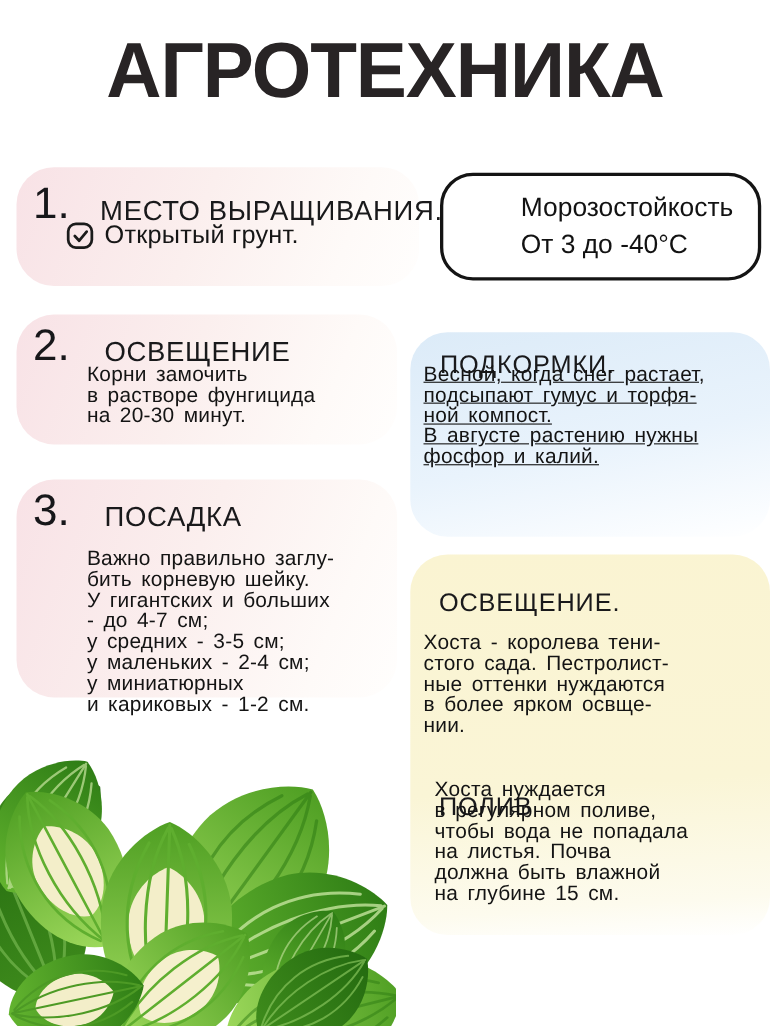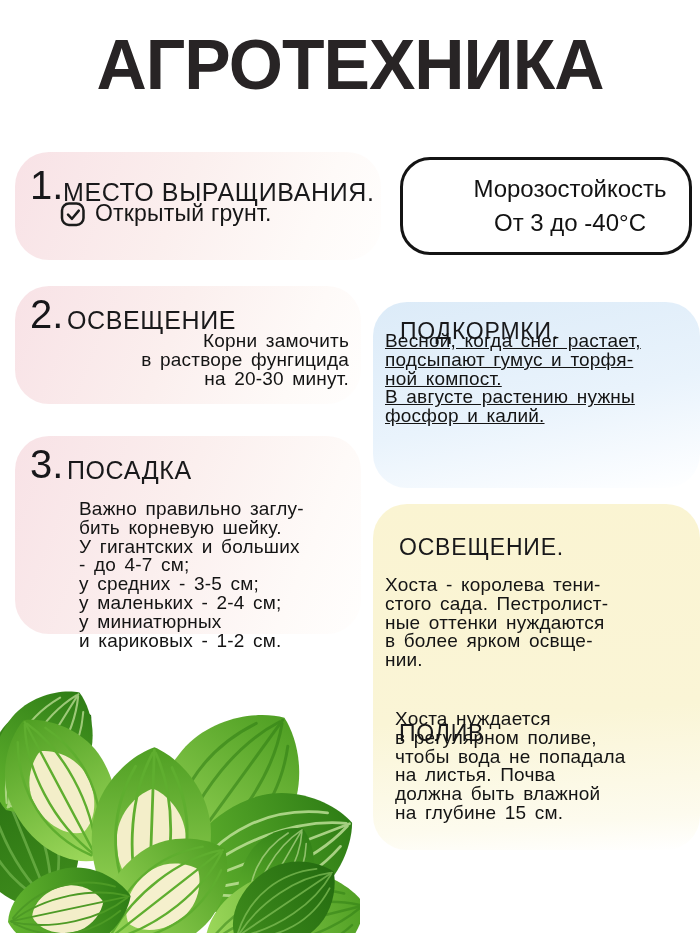--- a/index.html
+++ b/index.html
@@ -20,42 +20,42 @@
   .panel-blue{background:linear-gradient(168deg,#dcebf8 0%,#e9f3fc 55%,#fbfdff 92%,#ffffff 100%);}
   .panel-yellow{background:linear-gradient(176deg,#faf4d2 0%,#faf5d6 60%,#fdfbee 90%,#ffffff 100%);}
   .p-location{left:15px;top:152px;width:366px;height:108px;}
   .p-prep{left:15px;top:286px;width:346px;height:118px;}
   .p-plant{left:15px;top:436px;width:346px;height:198px;}
   .p-feed{left:373px;top:302px;width:327px;height:186px;}
   .p-sun{left:373px;top:504px;width:327px;height:346px;}
   
   .frost{
     left:400px;top:157px;width:292px;height:98px;border:3.5px solid #141414;border-radius:30px;
-    display:flex;align-items:center;justify-content:center;text-align:center;
+    display:flex;align-items:center;justify-content:center;text-align:left;
     font-size:24px;line-height:34px;white-space:pre-line;box-sizing:border-box;color:#121212;padding-left:48px;
   }
   
   .num{font-size:40px;font-weight:500;color:#17171a;line-height:1;}
   .n1{left:30px;top:165px;}
   .n2{left:30px;top:294px;}
   .n3{left:30px;top:444px;}
-  .shead{font-size:25px;letter-spacing:.6px;color:#19191b;line-height:1;}
+  .shead{font-size:25px;letter-spacing:.6px;color:#19191b;line-height:1;margin-left:28px;}
   .h-loc{left:63px;top:180px;}
   .h-prep{left:67px;top:308px;}
   .h-plant{left:67px;top:458px;text-align:right;}
   .rhead{font-size:23px;letter-spacing:.8px;color:#19191b;line-height:1;}
   .h-feed{left:400px;top:320px;}
   .h-light{left:399px;top:536px;}
   .h-water{left:399px;top:682px;margin-top:40px;}
   
   .body{
     font-size:19px;line-height:18.8px;white-space:pre-line;word-spacing:3px;
     letter-spacing:.2px;color:#141414;
   }
-  .b-prep{left:79px;top:332px;width:270px;text-align:right;}
+  .b-prep{left:79px;top:332px;width:270px;}
   .b-plant{left:79px;top:500px;width:280px;}
   .b-feed{left:385px;top:332px;width:310px;text-decoration:underline;}
   .b-light{left:385px;top:550px;width:310px;margin-top:26px;}
   .b-water{left:395px;top:710px;width:310px;}
   
   .chk-row{left:60px;top:200px;display:flex;align-items:center;gap:9px;}
   .chk-label{font-size:23px;color:#161616;letter-spacing:.2px;}
   
   .plant{left:0;top:640px;width:360px;height:293px;}
 </style>

